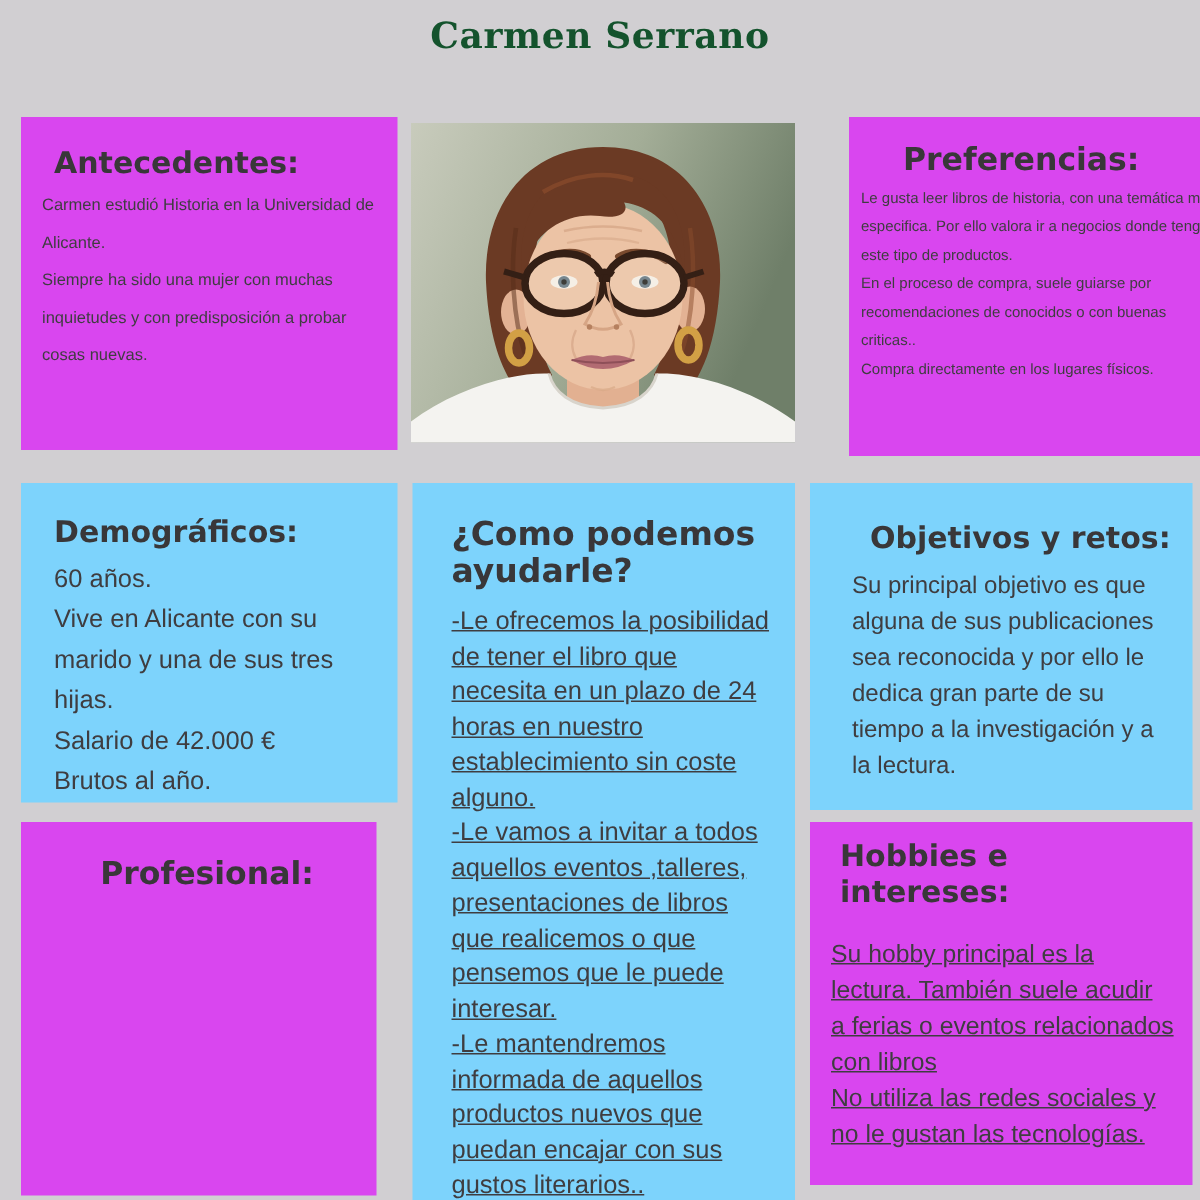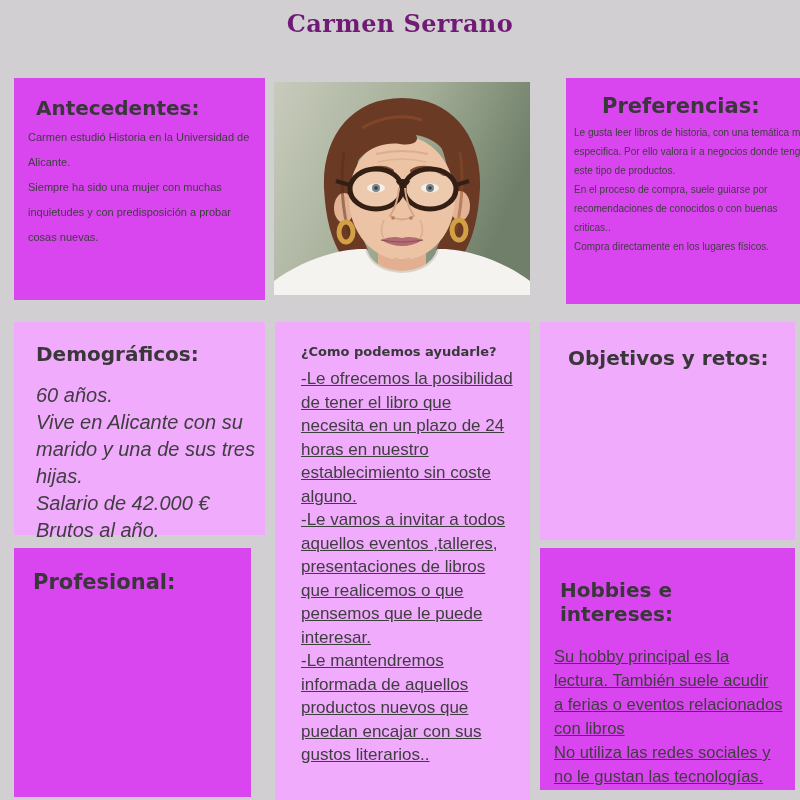--- a/index.html
+++ b/index.html
@@ -5,62 +5,62 @@
   html,body{margin:0;padding:0;}
   body{
     width:800px;height:800px;position:relative;overflow:hidden;
     background:#d1cfd2;
     font-family:"Liberation Sans",sans-serif;
   }
   .canvas{position:absolute;inset:0;width:800px;height:800px;}
 
   .ptitle{
     position:absolute;top:8px;left:0;width:800px;text-align:center;
-    color:#701a75;font-family:"DejaVu Serif",serif;font-weight:bold;
+    color:#14532d;font-family:"DejaVu Serif",serif;font-weight:bold;
     font-size:24px;line-height:31px;letter-spacing:.4px;
   }
 
   .box{position:absolute;box-sizing:border-box;}
   .tan{background:#d946ef;}
-  .orange{background:#f0abfc;}
+  .orange{background:#7dd3fc;}
 
   .box h2{
     margin:0;color:#393739;font-weight:bold;
     font-family:"DejaVu Sans",sans-serif;
   }
   .box p{
     margin:0;color:#3f3d40;white-space:pre-line;
     font-family:"Liberation Sans",sans-serif;
   }
 
   #antecedentes{left:14px;top:78px;width:251px;height:222px;padding:18px 10px 0 14px;}
   #antecedentes h2{margin-left:8px;font-size:20px;}
   #antecedentes p{margin-top:5px;font-size:11px;line-height:25px;}
 
   #preferencias{left:566px;top:78px;width:255px;height:226px;padding:16px 8px 0 8px;}
   #preferencias h2{margin-left:28px;font-size:21px;}
   #preferencias p{margin-top:5px;font-size:10px;line-height:19px;}
 
   #demograficos{left:14px;top:322px;width:251px;height:213px;padding:20px 8px 0 22px;}
   #demograficos h2{font-size:20px;}
-  #demograficos p{margin-top:16px;font-size:20px;line-height:27px;font-style:italic;}
+  #demograficos p{margin-top:6px;font-size:17px;line-height:27px;}
 
   #ayudarle{left:275px;top:322px;width:255px;height:478px;padding:22px 12px 0 26px;}
-  #ayudarle h2{font-size:13px;}
+  #ayudarle h2{font-size:22px;}
   #ayudarle p{margin-top:8px;font-size:17px;line-height:23.5px;text-decoration:underline;}
 
-  #objetivos{left:540px;top:322px;width:255px;height:218px;padding:24px 10px 0 16px;}
+  #objetivos{left:540px;top:322px;width:255px;height:218px;padding:24px 10px 0 28px;}
   #objetivos h2{margin-left:12px;font-size:20px;}
   #objetivos p{margin-top:9px;font-size:16px;line-height:24px;}
 
   #profesional{left:14px;top:548px;width:237px;height:249px;padding:22px 8px 0 19px;}
-  #profesional h2{font-size:21px;}
+  #profesional h2{font-size:21px;text-align:center;}
   #profesional p{margin-top:20px;font-size:15px;line-height:22px;}
 
-  #hobbies{left:540px;top:548px;width:255px;height:242px;padding:30px 8px 0 14px;}
+  #hobbies{left:540px;top:548px;width:255px;height:242px;padding:10px 8px 0 14px;}
   #hobbies h2{margin-left:6px;font-size:20px;}
   #hobbies p{margin-top:18px;font-size:16.5px;line-height:24px;text-decoration:underline;}
 
   .photo{position:absolute;left:274px;top:82px;width:256px;height:213px;margin:0;}
   .photo svg{display:block;}
 </style>
 </head>
 <body>
 
 <div class="canvas">
@@ -155,20 +155,21 @@
 
   <section class="box orange" id="ayudarle">
     <h2>¿Como podemos ayudarle?</h2>
     <p>-Le ofrecemos la posibilidad de tener el libro que necesita en un plazo de 24 horas en nuestro establecimiento sin coste alguno.
 -Le vamos a invitar a todos aquellos eventos ,talleres, presentaciones de libros que realicemos o que pensemos que le puede interesar.
 -Le mantendremos informada de aquellos productos nuevos que puedan encajar con sus gustos literarios..</p>
   </section>
 
   <section class="box orange" id="objetivos">
     <h2>Objetivos y retos:</h2>
+    <p>Su principal objetivo es que alguna de sus publicaciones sea reconocida y por ello le dedica gran parte de su tiempo a la investigación y a la lectura.</p>
   </section>
 
   <section class="box tan" id="profesional">
     <h2>Profesional:</h2>
   </section>
 
   <section class="box tan" id="hobbies">
     <h2>Hobbies e intereses:</h2>
     <p>Su hobby principal es la lectura. También suele acudir
  a ferias o eventos relacionados con libros

